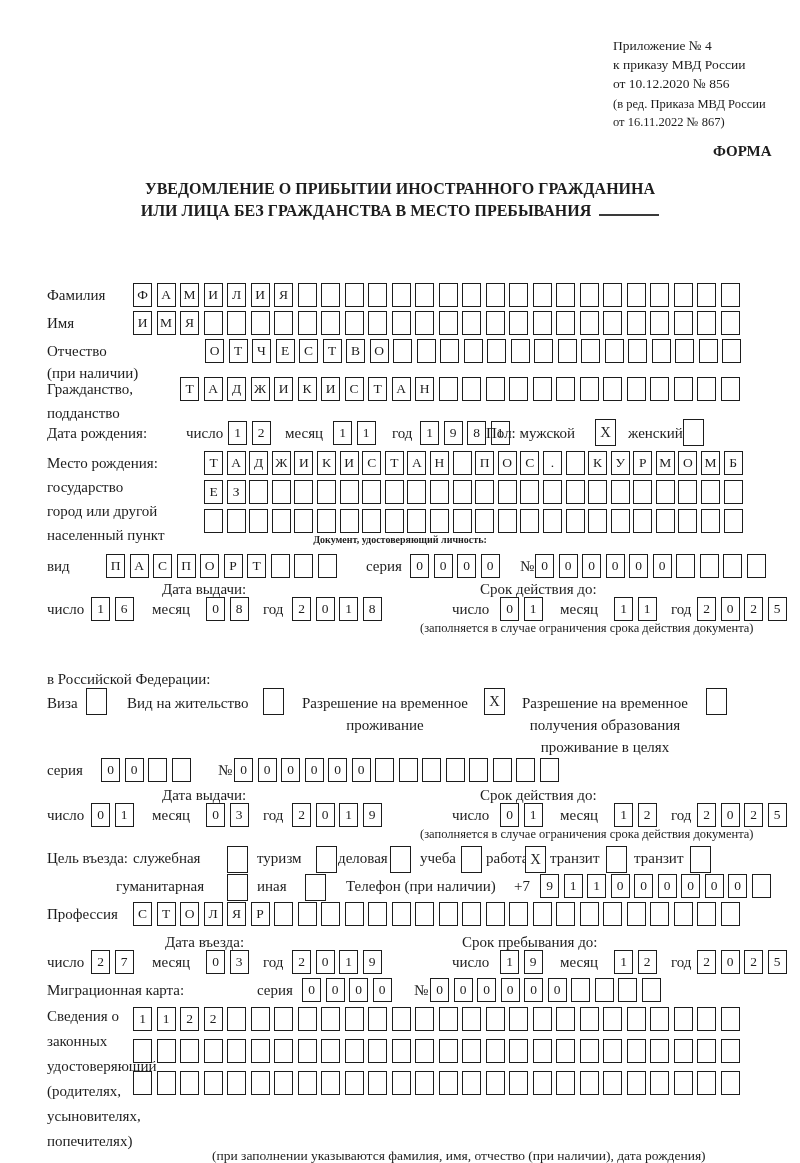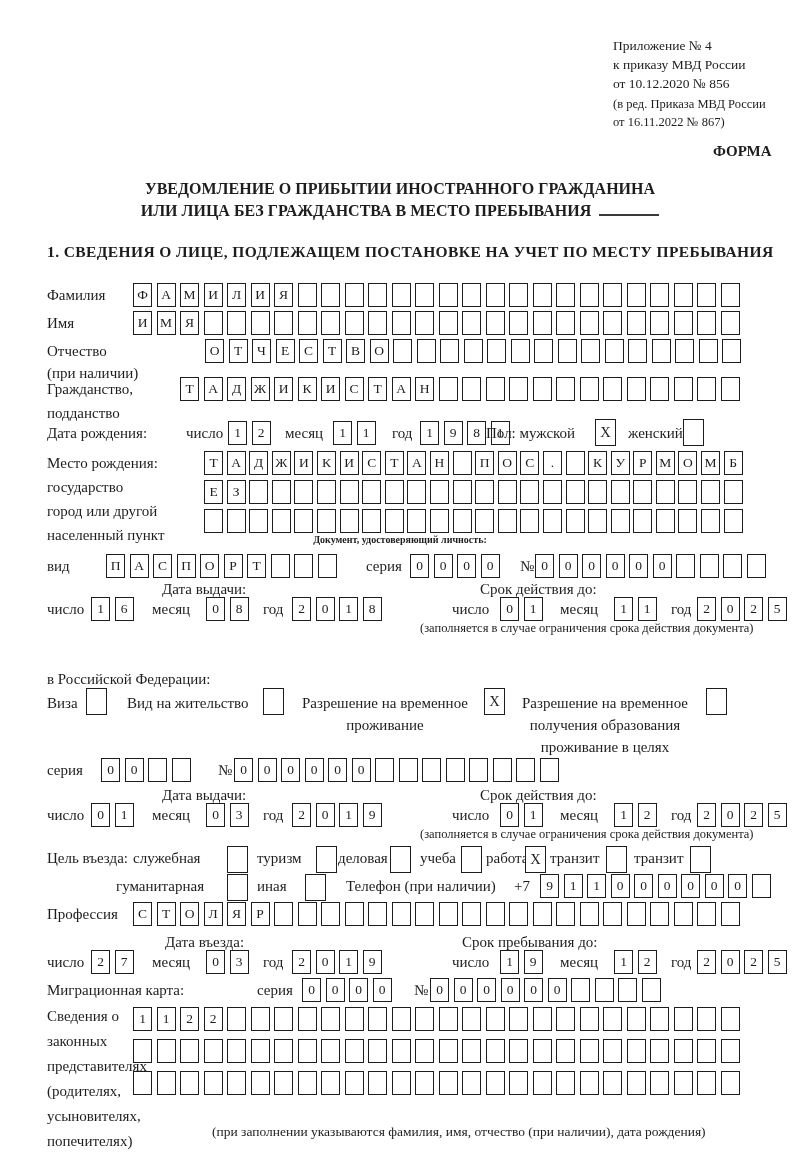--- a/index.html
+++ b/index.html
@@ -29,21 +29,20 @@
   <div class="lbl f13" style="left:613px;top:57px">к приказу МВД России</div>
   <div class="lbl f13" style="left:613px;top:76px">от 10.12.2020 № 856</div>
   <div class="lbl f12" style="left:613px;top:97px">(в ред. Приказа МВД России</div>
   <div class="lbl f12" style="left:613px;top:115px">от 16.11.2022 № 867)</div>
   <div class="lbl b" style="left:713px;top:143px">ФОРМА</div>
 
   <div class="lbl b ctr" style="left:0;width:800px;top:180px;font-size:16px">УВЕДОМЛЕНИЕ О ПРИБЫТИИ ИНОСТРАННОГО ГРАЖДАНИНА</div>
   <div class="lbl b" style="left:0;width:800px;top:202px;font-size:16px;text-align:center">
     <span>ИЛИ ЛИЦА БЕЗ ГРАЖДАНСТВА В МЕСТО ПРЕБЫВАНИЯ</span><span class="ul"></span>
   </div>
-  <div class="lbl b" style="left:47px;top:243px;font-size:15.5px;letter-spacing:0.4px">1. СВЕДЕНИЯ О ЛИЦЕ, ПОДЛЕЖАЩЕМ ПОСТАНОВКЕ НА УЧЕТ ПО МЕСТУ ПРЕБЫВАНИЯ</div>
 
   <div class="lbl" style="left:47px;top:287px">Фамилия</div>
   <div class="cells" style="left:133px;top:283px">
       <span class="cell">Ф</span>
       <span class="cell">А</span>
       <span class="cell">М</span>
       <span class="cell">И</span>
       <span class="cell">Л</span>
       <span class="cell">И</span>
       <span class="cell">Я</span>
@@ -564,21 +563,21 @@
       <span class="cell">0</span>
       <span class="cell">0</span>
       <span class="cell"></span>
       <span class="cell"></span>
       <span class="cell"></span>
       <span class="cell"></span>
     </div>
 
   <div class="lbl" style="left:47px;top:1008px">Сведения о</div>
   <div class="lbl" style="left:47px;top:1033px">законных</div>
-  <div class="lbl" style="left:47px;top:1058px">представителях</div>
+  <div class="lbl" style="left:47px;top:1058px">удостоверяющий</div>
   <div class="lbl" style="left:47px;top:1083px">(родителях,</div>
   <div class="lbl" style="left:47px;top:1108px">усыновителях,</div>
   <div class="lbl" style="left:47px;top:1133px">попечителях)</div>
   <div class="cells" style="left:133px;top:1007px">
       <span class="cell">1</span>
       <span class="cell">1</span>
       <span class="cell">2</span>
       <span class="cell">2</span>
       <span class="cell"></span>
       <span class="cell"></span>
@@ -652,15 +651,15 @@
       <span class="cell"></span>
       <span class="cell"></span>
       <span class="cell"></span>
       <span class="cell"></span>
       <span class="cell"></span>
       <span class="cell"></span>
       <span class="cell"></span>
       <span class="cell"></span>
       <span class="cell"></span>
     </div>
-  <div class="lbl f13" style="left:212px;top:1124px">(при заполнении указываются фамилия, имя, отчество (при наличии), дата рождения)</div>
+  <div class="lbl f13" style="left:212px;top:1148px">(при заполнении указываются фамилия, имя, отчество (при наличии), дата рождения)</div>
 
 </div>
 
 </body></html>

